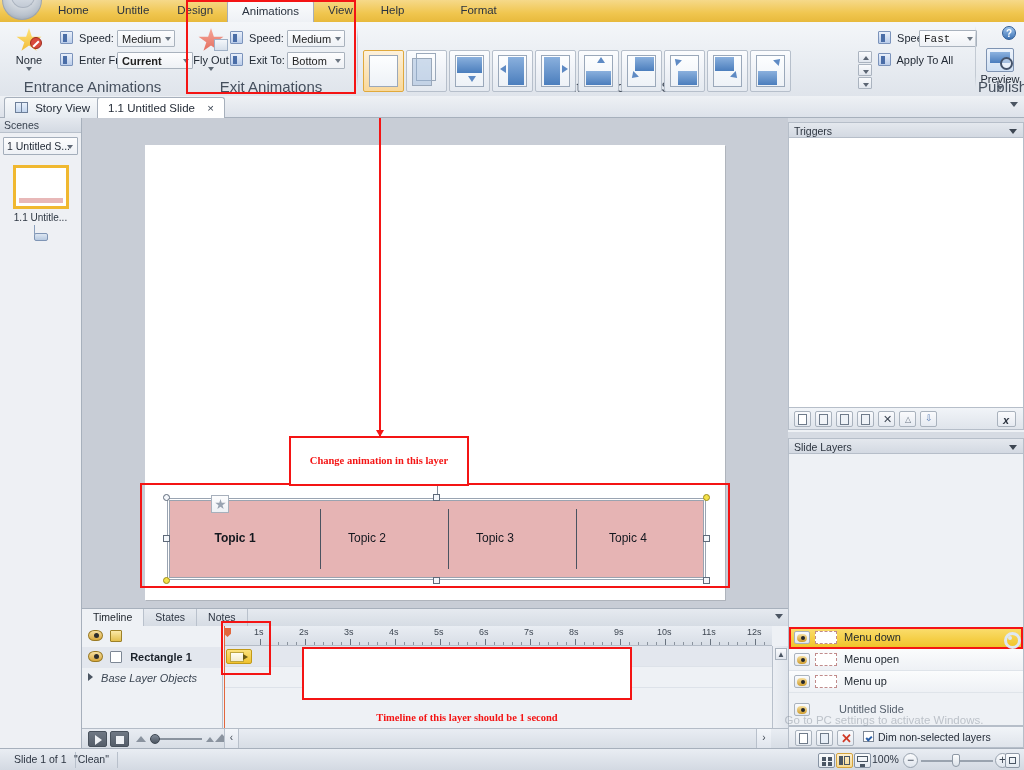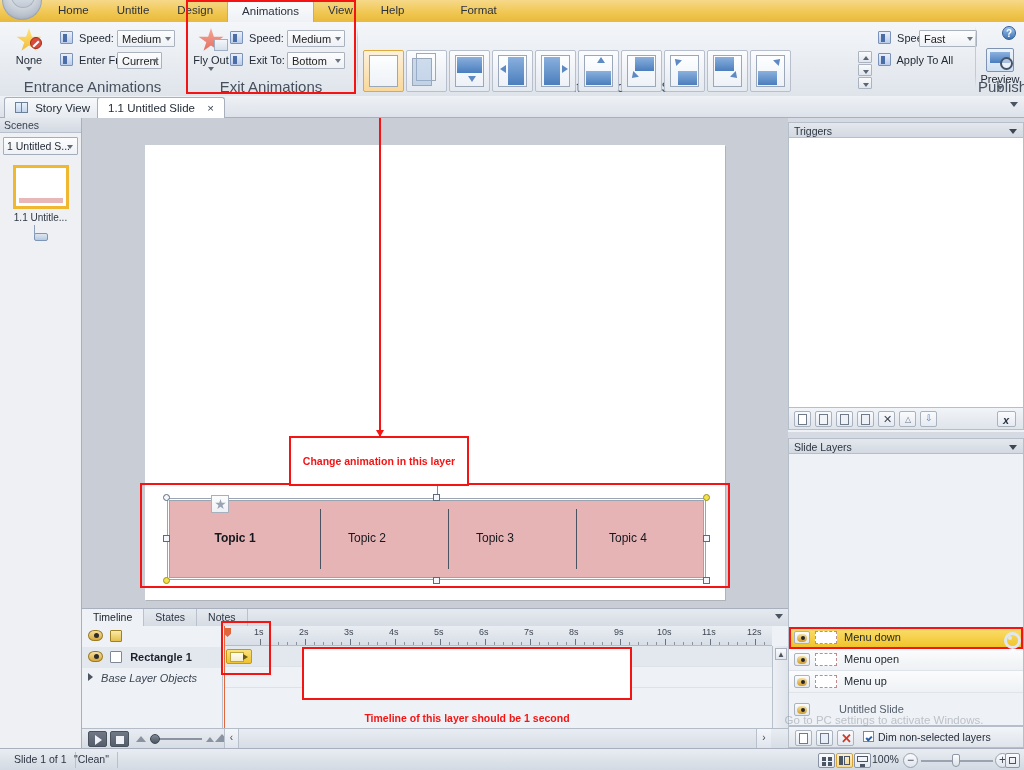--- a/index.html
+++ b/index.html
@@ -261,21 +261,21 @@
     background: linear-gradient(#fdfdfe, #eef1f5); border: 1px solid #a7b0bc;
   }
   .anim-tag .s {
     position:absolute; left:3px; top:3px; width:11px; height:11px;
     background: #9aa4b2;
     clip-path: polygon(50% 0%, 61% 35%, 98% 35%, 68% 57%, 79% 91%, 50% 70%, 21% 91%, 32% 57%, 2% 35%, 39% 35%);
   }
 
   
   .redbox { position: absolute; border: 2px solid #f41414; background: transparent; }
-  .redbox.filled { background: #fff; }
+  .redbox.filled { background: #fff; font-family: Liberation Serif, serif; }
   .redtext {
     position: absolute; left:0; right:0; text-align: center;
     color: #f41414; font-weight: bold; font-size: 10.5px;
   }
   .redline { position: absolute; background: #f41414; width: 1.5px; }
   .redline::after {
     content:""; position:absolute; left:-3px; bottom:-1px;
     border-left: 4px solid transparent; border-right: 4px solid transparent;
     border-top: 7px solid #f41414;
   }
@@ -532,21 +532,21 @@
           <span class="lbl">Speed:</span>
         </div>
         <div class="combo" style="position:absolute; left:117px; top:8px; width:58px;">
           <span>Medium</span>
           <span class="arw"></span>
         </div>
         <div style="position:absolute; left:60px; top:31px;">
           <span class="minibtn"></span>
           <span class="lbl">Enter From:</span>
         </div>
-        <div class="combo" style="position:absolute; left:117px; top:30px; width:45px;">
+        <div class="combo" style="position:absolute; left:117px; top:30px; width:76px;font-weight:bold;">
           <span>Current</span>
           <span class="arw"></span>
         </div>
         <div class="group-title">Entrance Animations</div>
       </div>
       <div class="group-sep" style="left:186px;"></div>
 
       <div class="group" style="left:188px; width:166px;">
         <div class="bigicon-wrap" style="left:0px; top:6px;">
           <div style="position:relative; width:32px; margin:0 auto;">
@@ -645,21 +645,21 @@
           </div>
         <div class="spin">
             <i style="border-top:4px solid #5b6573; top:5px;"></i>
           </div>
       </div>
 
       <div style="position:absolute; left:878px; top:9px;">
         <span class="minibtn"></span>
         <span class="lbl">Speed:</span>
       </div>
-      <div class="combo" style="position:absolute; left:919px; top:8px; width:58px;">
+      <div class="combo" style="position:absolute; left:919px; top:8px; width:58px;font-family:Liberation Mono, monospace;">
         <span>Fast</span>
         <span class="arw"></span>
       </div>
       <div style="position:absolute; left:878px; top:31px;">
         <span class="minibtn"></span>
         <span class="lbl">Apply To All</span>
       </div>
       <div class="group-sep" style="left:975px;"></div>
 
       <div class="preview-btn">

